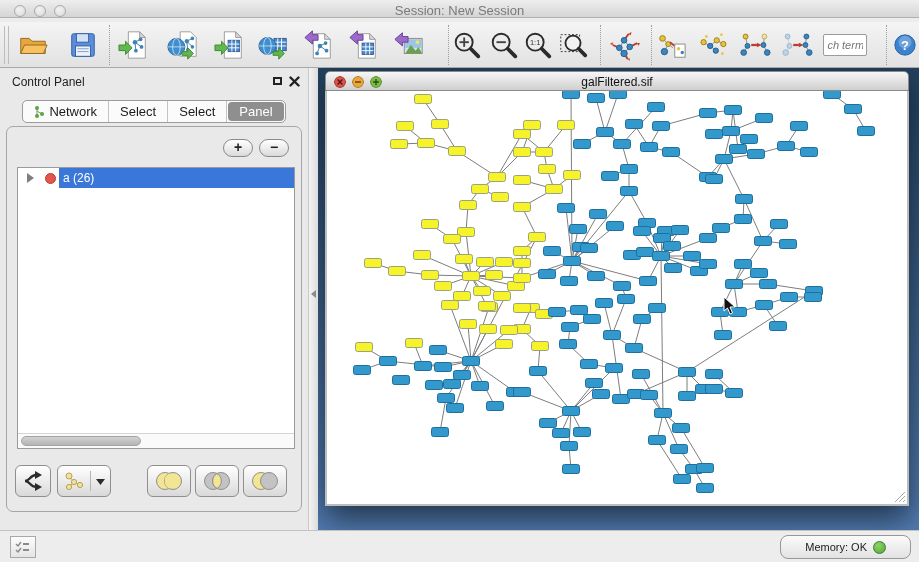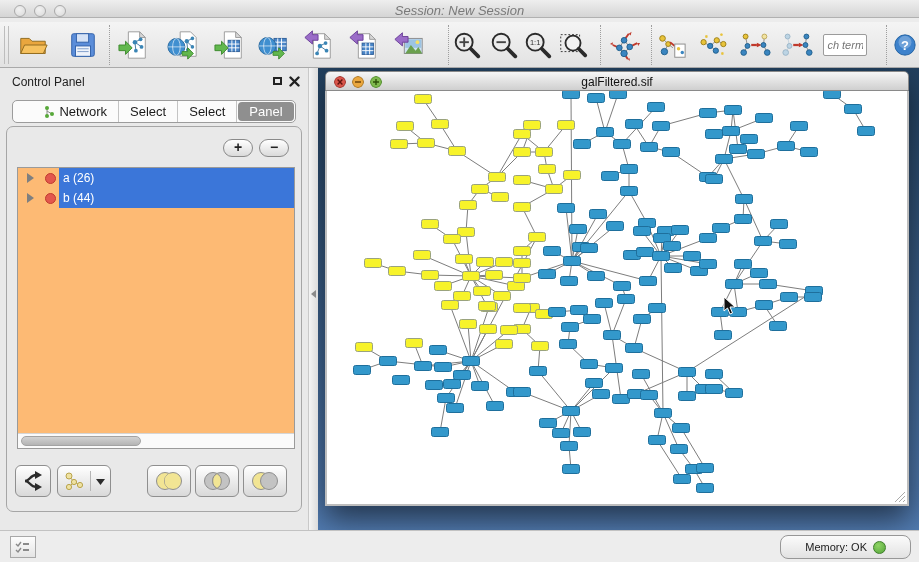--- a/index.html
+++ b/index.html
@@ -1,20 +1,20 @@
 <!DOCTYPE html>
 <html><head>
 <meta charset="utf-8">
 <style>
   * { margin:0; padding:0; box-sizing:border-box; }
   html,body { width:919px; height:562px; font-family:"Liberation Sans",sans-serif; overflow:hidden; background:#ececec; position:relative; }
 
   
   .titlebar { position:absolute; left:0; top:0; width:919px; height:18px;
-    background:linear-gradient(#eeeeee,#d5d5d5); border-bottom:1px solid #b1b1b1;font-style:italic; }
+    background:linear-gradient(#eeeeee,#d5d5d5); border-bottom:1px solid #b1b1b1; }
   .tl-dot { position:absolute; top:5px; width:12px; height:12px; border-radius:50%;
     background:radial-gradient(circle at 40% 35%, #f2f2f2, #d9d9d9); border:1px solid #a9a9a9; }
   .win-title { position:absolute; left:0; right:0; top:3px; text-align:center;
     font-size:13px; color:#7a7a7a; }
 
   
   .toolbar { position:absolute; left:0; top:22px; width:919px; height:46px;
     background:linear-gradient(#f4f4f4,#e2e2e2); border-bottom:1px solid #a9a9a9;
     display:flex; align-items:center; }
   .grip { width:5px; height:38px; margin-left:4px;
@@ -24,31 +24,31 @@
   .tbi svg { width:32px; height:32px; }
   .search-box { width:44px; height:22px; margin-left:9px; font-size:11px; font-style:italic;
     border:1px solid #9b9b9b; border-radius:2px; padding:0 3px; color:#555; background:#fff; }
 
   
   .control-panel { position:absolute; left:0; top:68px; width:308px; height:462px; background:#e9e9e9; }
   .cp-header { position:relative; height:28px; padding:7px 0 0 12px; font-size:12px; color:#222; }
   .cp-float { position:absolute; right:26px; top:9px; width:9px; height:8px; border:2px solid #222; }
   .cp-close { position:absolute; right:8px; top:8px; width:11px; height:11px; }
   .tabbar { display:flex; width:fit-content; margin:4px auto 0; background:#fbfbfb;
-    border:1px solid #9c9c9c; border-radius:5px; font-size:13px; color:#1a1a1a; align-items:stretch;padding-left:20px; }
+    border:1px solid #9c9c9c; border-radius:5px; font-size:13px; color:#1a1a1a; align-items:stretch; }
   .tab { padding:3px 11px; display:flex; align-items:center; gap:4px; border-right:1px solid #c4c4c4; }
   .tab:last-child { border-right:none; }
   .tab.active { background:#8f8f8f; color:#fff; border-radius:4px; margin:1px; padding:2px 11px; }
   .cp-box { position:absolute; left:6px; top:58px; width:296px; height:386px;
     border:1px solid #a6a6a6; border-radius:7px; background:#e9e9e9; }
   .pm-btn { position:absolute; top:12px; width:30px; height:18px; border:1px solid #8a8a8a; border-radius:9px;
     background:linear-gradient(#ffffff,#dadada); font-size:14px; font-weight:bold; color:#222;
     text-align:center; line-height:15px; }
   .setlist { position:absolute; left:10px; top:40px; width:278px; height:282px;
-    background:#fdba74; border:1px solid #9a9a9a; }
+    background:#ffffff; border:1px solid #9a9a9a; }
   .set-row { display:flex; align-items:center; height:20px; }
   .tri { width:0; height:0; border-left:7px solid #7f7f7f; border-top:5px solid transparent;
     border-bottom:5px solid transparent; margin-left:9px; }
   .reddot { width:11px; height:11px; border-radius:50%; background:#e2574d; border:1px solid #c0392f; margin-left:11px; }
   .row-label { flex:1; height:100%; margin-left:3px; background:#3b76d9; color:#fff;
     font-size:12px; display:flex; align-items:center; padding-left:4px; }
   .hscroll { position:absolute; left:0; bottom:0; width:100%; height:15px; background:#fafafa; border-top:1px solid #d5d5d5; }
   .hthumb { position:absolute; left:3px; top:2px; width:120px; height:10px; border-radius:5px;
     background:linear-gradient(#d2d2d2,#b4b4b4); border:1px solid #a3a3a3; }
   .cpbtn { position:absolute; bottom:14px; height:32px; border:1px solid #8f8f8f; border-radius:6px;
@@ -397,25 +397,20 @@
 
   <div class="cp-box">
     <span class="pm-btn" style="right:48px">+</span>
     <span class="pm-btn" style="right:12px">−</span>
 
     <div class="setlist">
       <div class="set-row">
         <span class="tri"></span>
         <span class="reddot"></span>
         <span class="row-label">a (26)</span>
-      </div>
-      <div class="set-row">
-        <span class="tri"></span>
-        <span class="reddot"></span>
-        <span class="row-label">b (44)</span>
       </div>
       <div class="hscroll">
         <span class="hthumb"></span>
       </div>
     </div>
 
     <span class="cpbtn" style="left:8px; width:36px">
       <svg width="22" height="22" viewBox="0 0 22 22">
         <path d="M3 11 C8 11 8 5 14 5 M3 11 C8 11 8 17 14 17" fill="none" stroke="#2b2b2b" stroke-width="2.4"></path>
         <path d="M13 1l7 4-7 4z" fill="#2b2b2b"></path>

